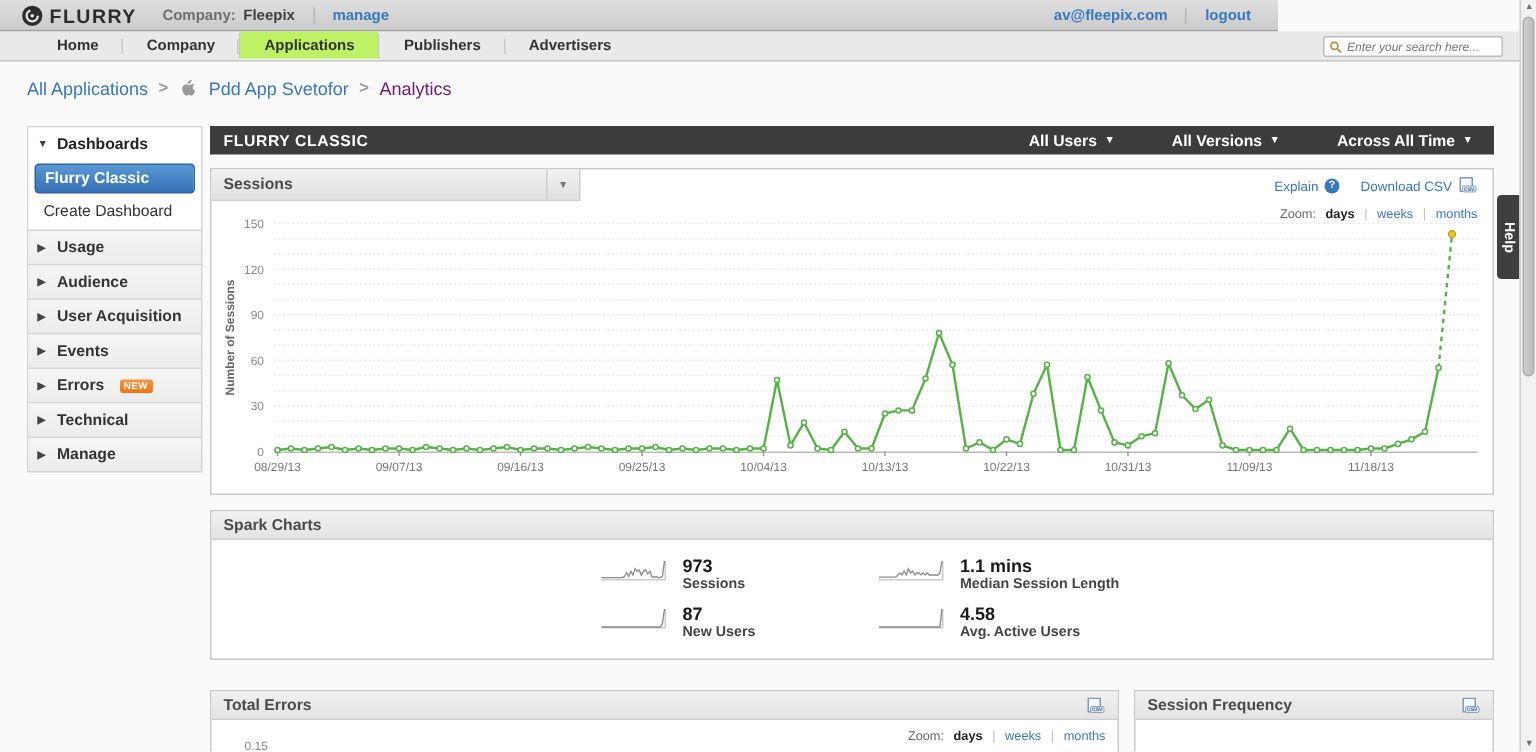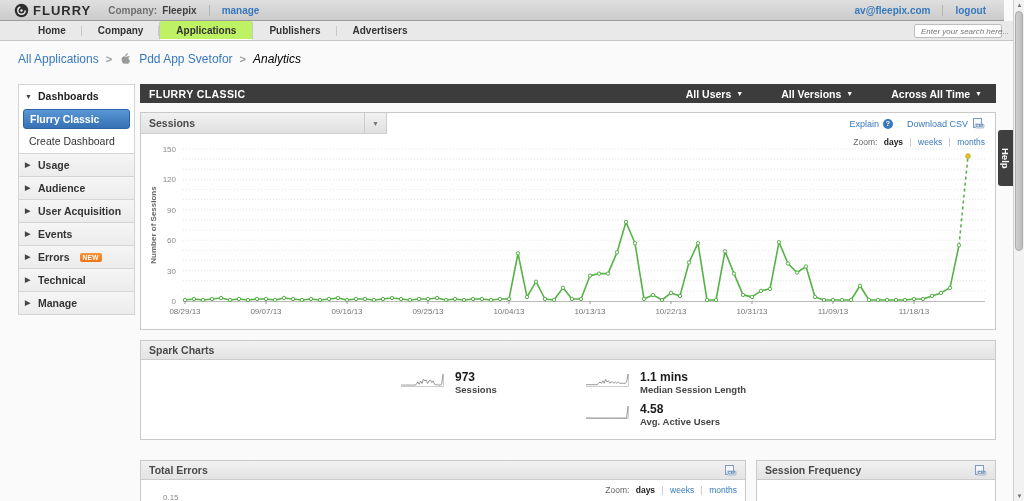--- a/index.html
+++ b/index.html
@@ -1,48 +1,48 @@
 <!DOCTYPE html>
 <html><head>
 <meta charset="utf-8">
 <style>
   * { margin:0; padding:0; box-sizing:border-box; }
   html,body { width:1024px; height:501px; overflow:hidden; }
   body { font-family:"Liberation Sans", sans-serif; background:#fafafa; position:relative; }
   a { text-decoration:none; cursor:pointer; }
 
   
-  .topbar { position:absolute; left:0; top:0; width:1004px; height:21px;
+  .topbar { position:absolute; left:0; top:0; width:852px; height:21px;
     background:linear-gradient(#dfdfdf,#cbcbcb); border-bottom:1px solid #9c9c9c;
     display:flex; align-items:center; font-size:10px; }
   .logo { display:flex; align-items:center; margin-left:14px; gap:4px; }
   .brand { font-weight:bold; font-size:13px; color:#2c2c2c; letter-spacing:1px; }
   .tb-company-label { color:#6f6f6f; font-weight:bold; margin-left:17px; }
   .tb-company-name { color:#3f3f3f; font-weight:bold; margin-left:5px; }
   .tb-sep { width:1px; height:11px; background:#b5b5b5; margin:0 12px; }
   .tb-link { color:#3879bd; font-weight:bold; }
   .tb-right { margin-left:auto; display:flex; align-items:center; margin-right:18px; }
 
   
   .navbar { position:absolute; left:0; top:21px; width:1024px; height:20px;
     background:#e9e9e9; border-bottom:1px solid #c6c6c6; display:flex; align-items:stretch; font-size:10px; }
   .nav-tab { padding:0 16px; display:flex; align-items:center; color:#333; font-weight:bold; position:relative; }
   .nav-tab:not(.active):not(:last-child)::after { content:""; position:absolute; right:0; top:5px; height:10px; width:1px; background:#c9c9c9; }
   .nav-tab.active { background:#bef264; border-left:1px solid #c6c6c6; border-right:1px solid #c6c6c6; border-bottom:1px solid #fff; border-radius:3px 3px 0 0; }
   .nav-tabs { display:flex; margin-left:22px; }
-  .search-box { position:absolute; right:22px; top:3px; width:88px; height:14px; background:#fff;
+  .search-box { position:absolute; right:22px; top:3px; width:120px; height:14px; background:#fff;
     border:1px solid #bdbdbd; border-radius:2px; display:flex; align-items:center; padding:0 3px; }
   .search-box input { border:none; outline:none; width:92px; font-size:8px; font-style:italic; color:#999;
     font-family:"Liberation Sans",sans-serif; background:transparent; }
 
   
   .breadcrumb { position:absolute; left:18px; top:52px; display:flex; align-items:center; font-size:12px; gap:7px; }
   .bc-link { color:#3879bd; }
   .bc-sep { color:#9a9a9a; font-size:11px; font-weight:bold; }
-  .bc-current { color:#000000;font-style:italic; }
+  .bc-current { color:#701a75; }
   .apple-icon { width:13px; height:14px; display:inline-block; }
 
   
   .sidebar { position:absolute; left:18px; top:84px; width:117px; font-size:10.5px; }
   .sb-box { border:1px solid #d4d4d4; border-bottom:none; }
   .sb-header { background:#fff; padding:5px 6px; font-weight:bold; color:#222; display:flex; align-items:center; gap:5px; }
   .sb-header.gray { background:linear-gradient(#f5f5f5,#ececec); color:#333; }
   .sb-caret { font-size:7px; color:#444; width:8px; display:inline-block; }
   .sb-sub { background:#fff; padding:2px 4px 6px 4px; }
   .sb-sel { display:block; background:linear-gradient(#5a97d5,#3571b4); border:1px solid #2d62a3; border-radius:3px;
@@ -408,20 +408,30 @@
     <div class="metric" style="left:443px; top:30px;">
       <svg class="sparkline" width="48" height="18">
           <path d="M2 15.5 L44.5 15.5 L44.5 3" fill="none" stroke="#ccc" stroke-width="1"></path>
           <polyline points="2.0,13.7 3.4,13.7 4.8,13.7 6.2,13.7 7.6,13.7 9.0,13.7 10.4,13.7 11.8,13.7 13.2,13.7 14.6,12.3 16.0,11.0 17.4,12.3 18.8,9.7 20.2,12.3 21.6,8.3 23.0,11.0 24.4,9.7 25.8,12.3 27.2,11.0 28.6,11.0 30.0,12.3 31.4,11.0 32.8,12.3 34.2,11.0 35.6,12.3 37.0,12.3 38.4,12.3 39.8,12.3 41.2,12.3 42.6,11.0 44.0,3.0 " fill="none" stroke="#8a8a8a" stroke-width="0.9"></polyline>
         </svg>
       <div>
         <div class="mv">1.1 mins</div>
         <div class="ml">Median Session Length</div>
       </div>
     </div>
+    <div class="metric" style="left:258px; top:62px;">
+      <svg class="sparkline" width="48" height="18">
+          <path d="M2 15.5 L44.5 15.5 L44.5 3" fill="none" stroke="#ccc" stroke-width="1"></path>
+          <polyline points="2.0,15.0 3.4,15.0 4.8,15.0 6.2,15.0 7.6,15.0 9.0,15.0 10.4,15.0 11.8,15.0 13.2,15.0 14.6,15.0 16.0,15.0 17.4,15.0 18.8,15.0 20.2,15.0 21.6,15.0 23.0,15.0 24.4,15.0 25.8,15.0 27.2,15.0 28.6,15.0 30.0,15.0 31.4,15.0 32.8,15.0 34.2,15.0 35.6,15.0 37.0,15.0 38.4,15.0 39.8,15.0 41.2,15.0 42.6,12.6 44.0,3.0 " fill="none" stroke="#8a8a8a" stroke-width="0.9"></polyline>
+        </svg>
+      <div>
+        <div class="mv">87</div>
+        <div class="ml">New Users</div>
+      </div>
+    </div>
     <div class="metric" style="left:443px; top:62px;">
       <svg class="sparkline" width="48" height="18">
           <path d="M2 15.5 L44.5 15.5 L44.5 3" fill="none" stroke="#ccc" stroke-width="1"></path>
           <polyline points="2.0,15.0 3.4,15.0 4.8,15.0 6.2,15.0 7.6,15.0 9.0,15.0 10.4,15.0 11.8,15.0 13.2,15.0 14.6,15.0 16.0,15.0 17.4,15.0 18.8,15.0 20.2,15.0 21.6,15.0 23.0,15.0 24.4,15.0 25.8,15.0 27.2,15.0 28.6,15.0 30.0,15.0 31.4,15.0 32.8,15.0 34.2,15.0 35.6,15.0 37.0,15.0 38.4,15.0 39.8,15.0 41.2,15.0 42.6,15.0 44.0,3.0 " fill="none" stroke="#8a8a8a" stroke-width="0.9"></polyline>
         </svg>
       <div>
         <div class="mv">4.58</div>
         <div class="ml">Avg. Active Users</div>
       </div>
     </div>

